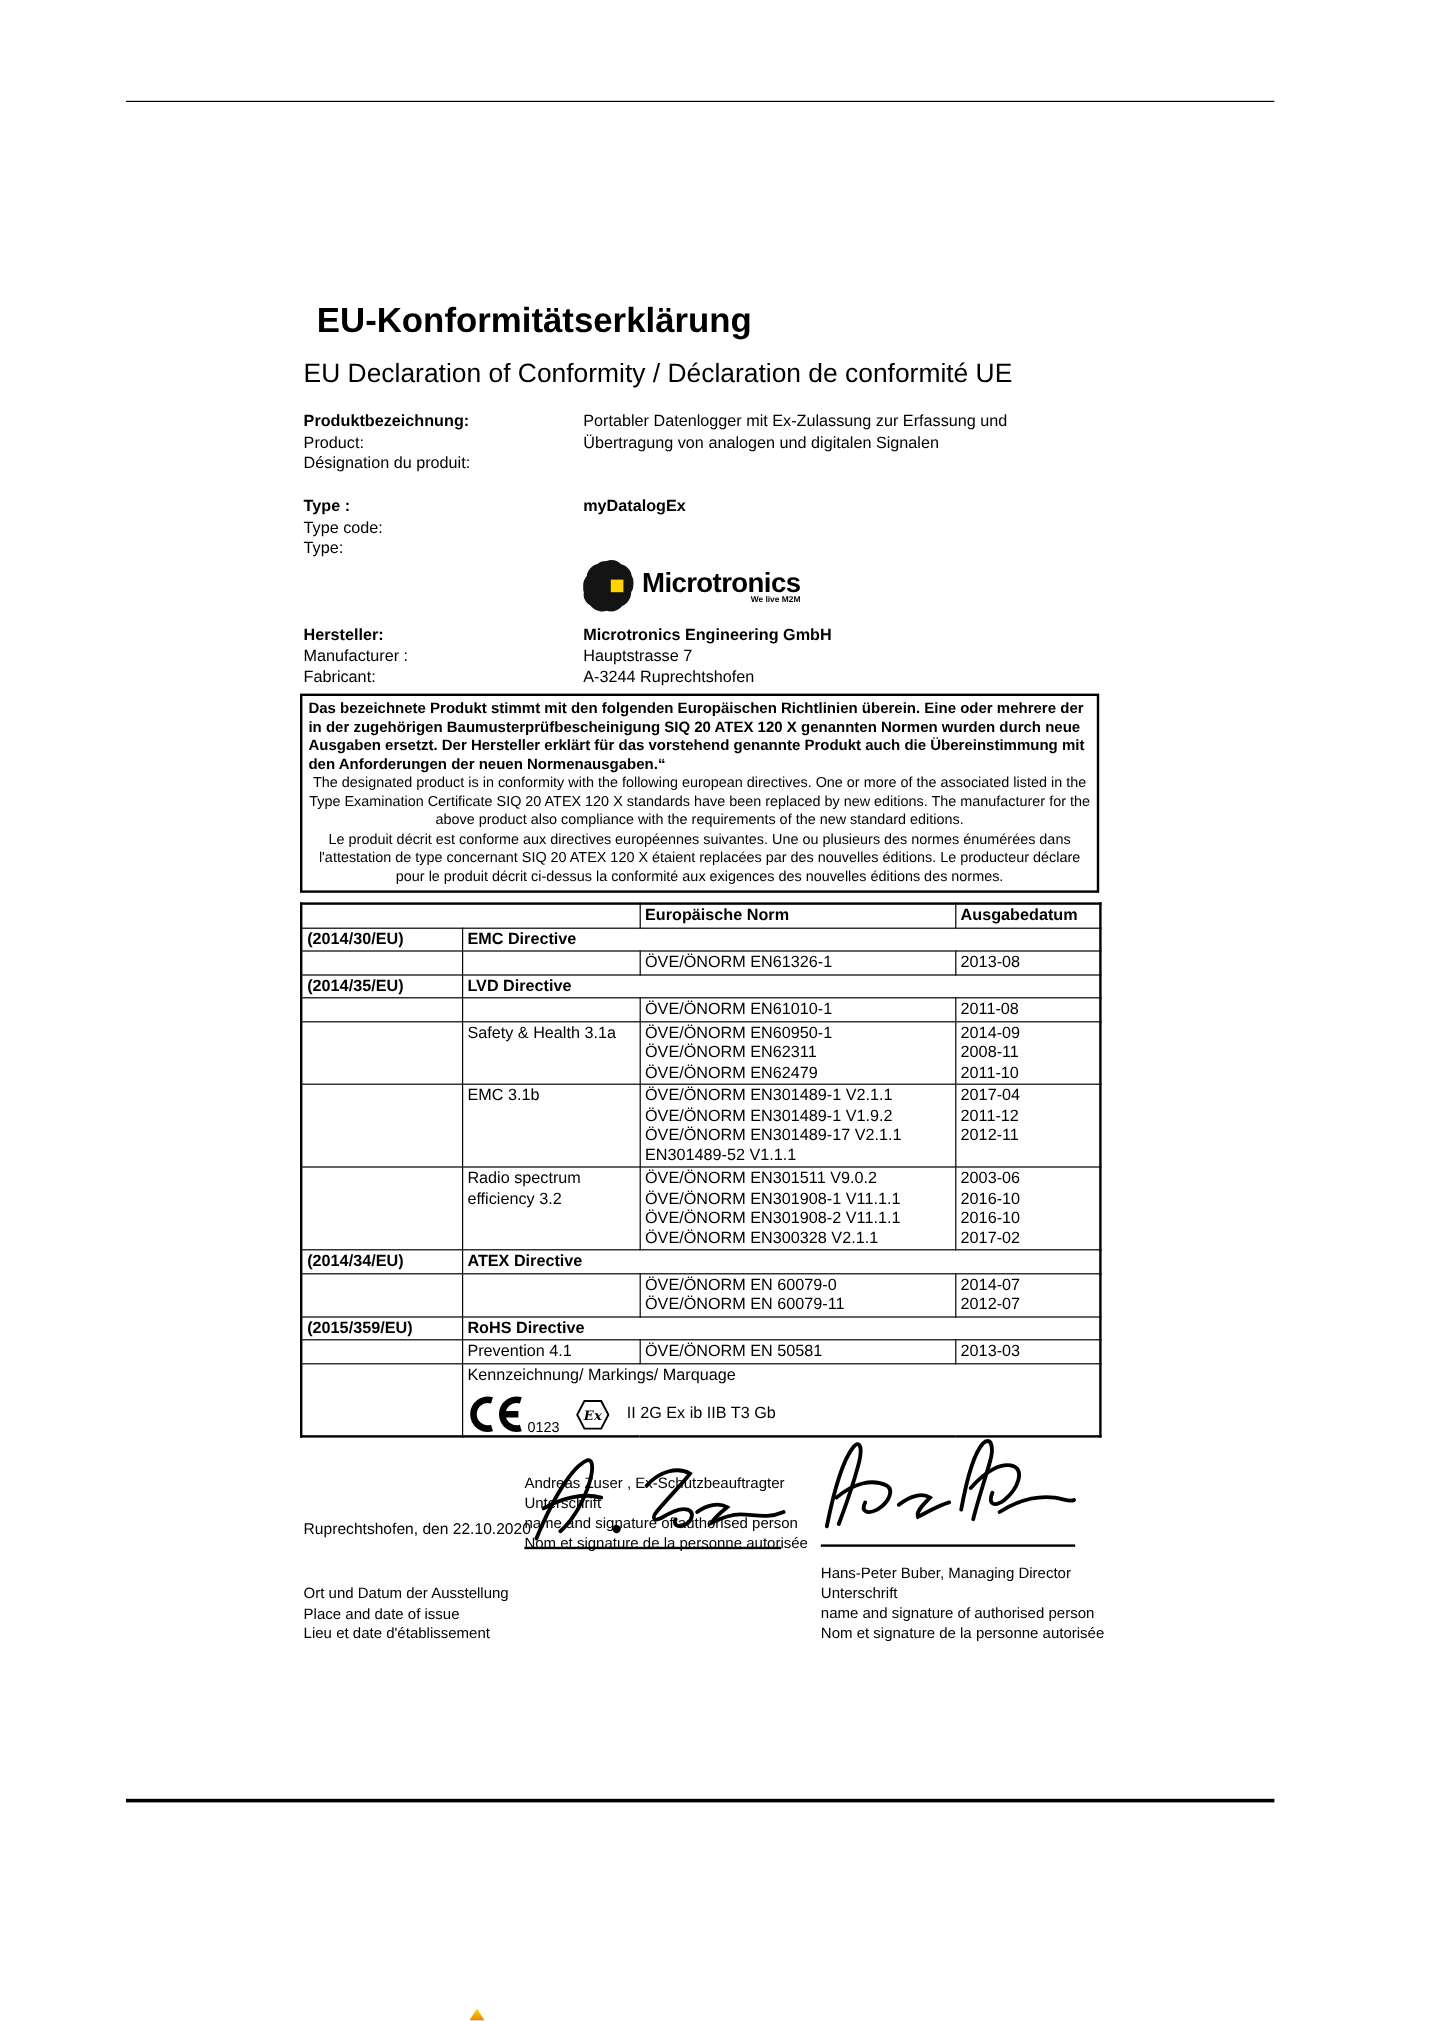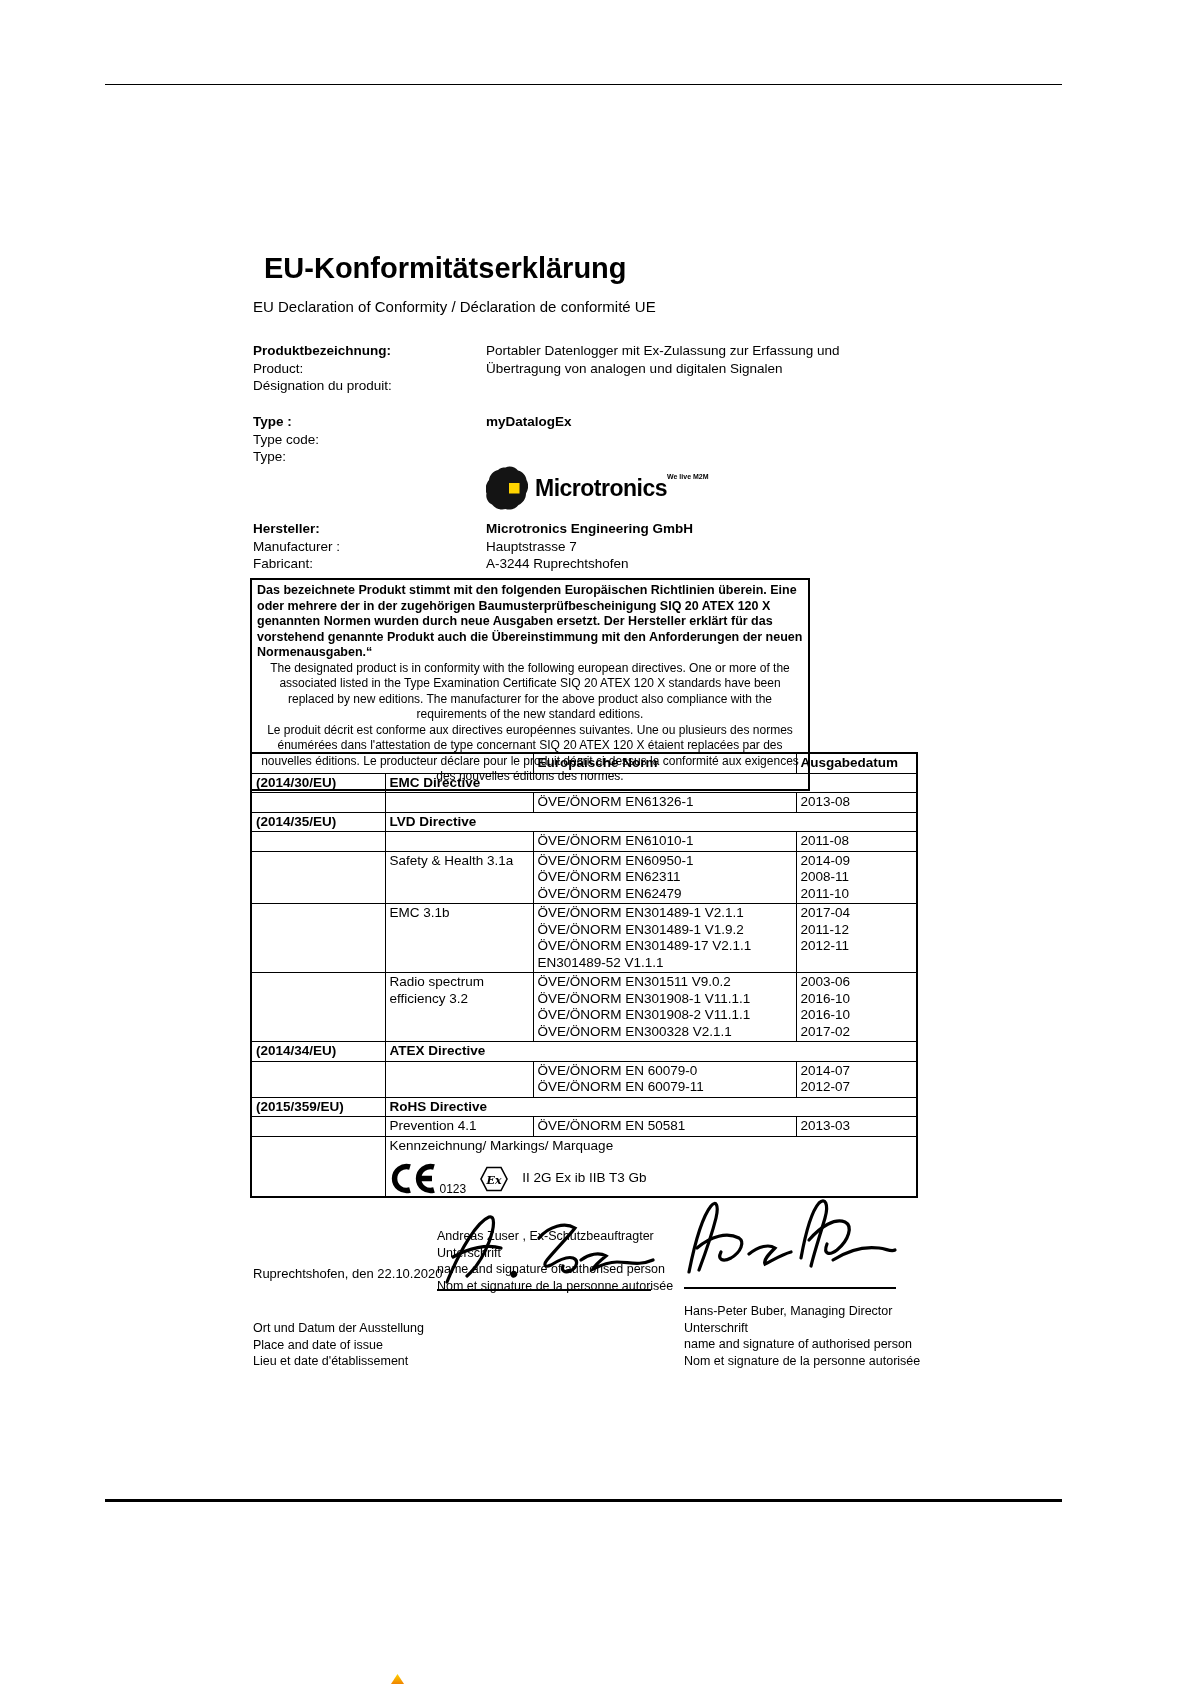--- a/index.html
+++ b/index.html
@@ -8,40 +8,40 @@
     width: 1191px; height: 1684px;
     position: relative;
     font-family: "Liberation Sans", sans-serif;
     color: #000;
     overflow: hidden;
   }
   .rule-top    { position: absolute; left: 105px; top: 84px;  width: 957px; height: 1px; background: #000; }
   .rule-bottom { position: absolute; left: 105px; top: 1499px; width: 957px; height: 3px; background: #000; }
 
   .title    { position: absolute; left: 264px; top: 252px; font-size: 29px; font-weight: bold; letter-spacing: 0; }
-  .subtitle { position: absolute; left: 253px; top: 298px; font-size: 15px; }
+  .subtitle { position: absolute; left: 253px; top: 298px; font-size: 22px; }
 
   .labels, .value { position: absolute; font-size: 13.5px; line-height: 17.5px; }
   .b { font-weight: bold; }
   .pre { white-space: pre-line; }
 
   .product-labels { left: 253px; top: 342px; }
   .product-value  { left: 486px; top: 342px; }
   .type-labels    { left: 253px; top: 413px; }
   .type-value     { left: 486px; top: 413px; font-weight: bold; }
   .manu-labels    { left: 253px; top: 520px; }
   .manu-value     { left: 486px; top: 520px; }
 
   .logo { position: absolute; left: 486px; top: 466px; display: flex; align-items: center; gap: 7px; }
-  .logo-text { display: flex; }
+  .logo-text { display: flex; flex-direction: column; }
   .logo-name { font-size: 23px; font-weight: bold; letter-spacing: -0.5px; }
   .logo-tagline { font-size: 7px; font-weight: bold; text-align: right; margin-top: -2px; }
 
   .decl-box {
-    position: absolute; left: 250px; top: 578px; width: 560px;
+    position: absolute; left: 250px; top: 578px; width: 666px;
     border: 2px solid #000; padding: 3px 5px 4px 5px;
     line-height: 15.5px;
   }
   .decl-box .de { font-weight: bold; font-size: 12.5px; }
   .decl-box .en, .decl-box .fr { font-size: 12px; text-align: center; }
 
   table.norms {
     position: absolute; left: 250px; top: 752px; width: 666px;
     border-collapse: collapse; font-size: 13.5px;
     border: 2px solid #000;

